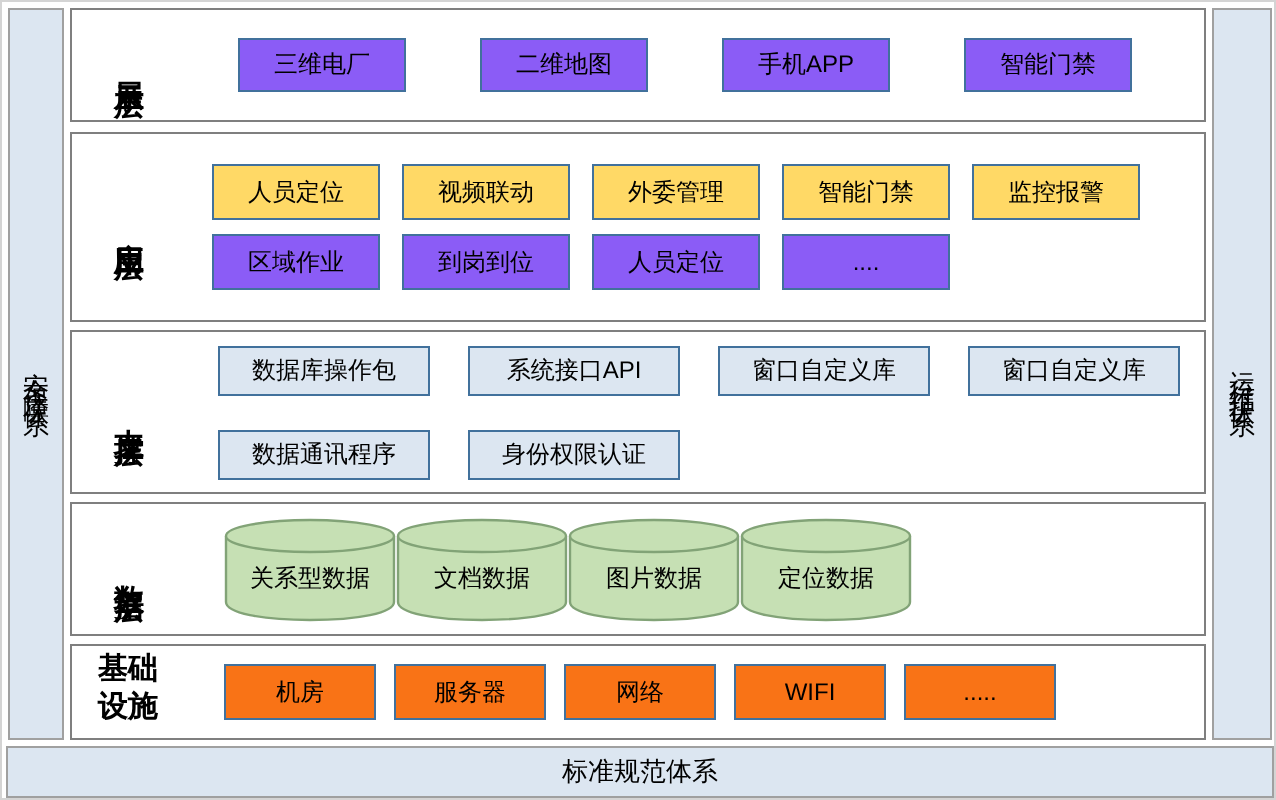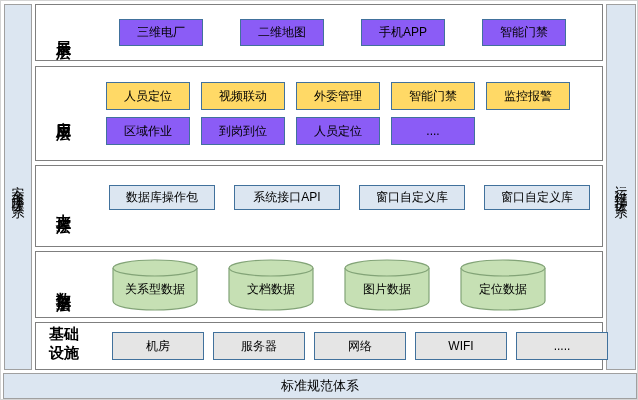--- a/index.html
+++ b/index.html
@@ -43,32 +43,32 @@
   }
   .llab-v{writing-mode:vertical-lr;text-orientation:upright;line-height:1;letter-spacing:3px;white-space:nowrap;}
   .llab-2x2{width:34px;word-break:break-all;line-height:1.25;text-align:center;font-family:Liberation Mono, monospace;}
   .rows{flex:1;display:flex;flex-direction:column;justify-content:center;}
   .row{display:flex;align-items:center;}
   .row-l1{margin-left:27px;gap:37px;}
   .row-l2{margin-left:14px;gap:11px;}
   .gap11{gap:7px;}
   .gap8{gap:17px;}
   .row-l3{margin-left:17px;gap:19px;}
-  .row-l4{margin-left:20px;gap:30px;}
+  .row-l4{margin-left:20px;}
   .row-l5{margin-left:20px;gap:9px;}
   
   .b{
     box-sizing:border-box;display:flex;align-items:center;justify-content:center;
     font-size:12px;text-align:center;border:1px solid #41719c;
   }
   .b-blue{background:#8b5cf6;width:84px;height:27px;}
   .b-yellow{background:#ffd966;width:84px;height:28px;}
   .b-green{background:#8b5cf6;width:84px;height:28px;}
   .b-support{background:#dce6f1;width:106px;height:25px;}
-  .b-infra{background:#e5e5e5;width:92px;height:28px;}
+  .b-infra{background:#f97316;width:76px;height:28px;}
   
   .cyl{position:relative;width:86px;height:52px;flex:0 0 86px;}
   .cyl svg{display:block;}
   .cyl-label{
     position:absolute;left:0;top:16px;width:100%;height:30px;
     display:flex;align-items:center;justify-content:center;font-size:12px;
   }
 </style>
 </head>
 <body>
@@ -129,20 +129,22 @@
         <span class="llab-v">支撑层</span>
       </div>
       <div class="rows gap8">
         <div class="row row-l3">
           <div class="b b-support">数据库操作包</div>
           <div class="b b-support">系统接口API</div>
           <div class="b b-support">窗口自定义库</div>
           <div class="b b-support">窗口自定义库</div>
         </div>
         <div class="row row-l3">
+          <div class="b b-support">数据通讯程序</div>
+          <div class="b b-support">身份权限认证</div>
         </div>
       </div>
     </div>
 
     <div class="layer layer-4">
       <div class="layer-label">
         <span class="llab-v">数据层</span>
       </div>
       <div class="rows">
         <div class="row row-l4">

